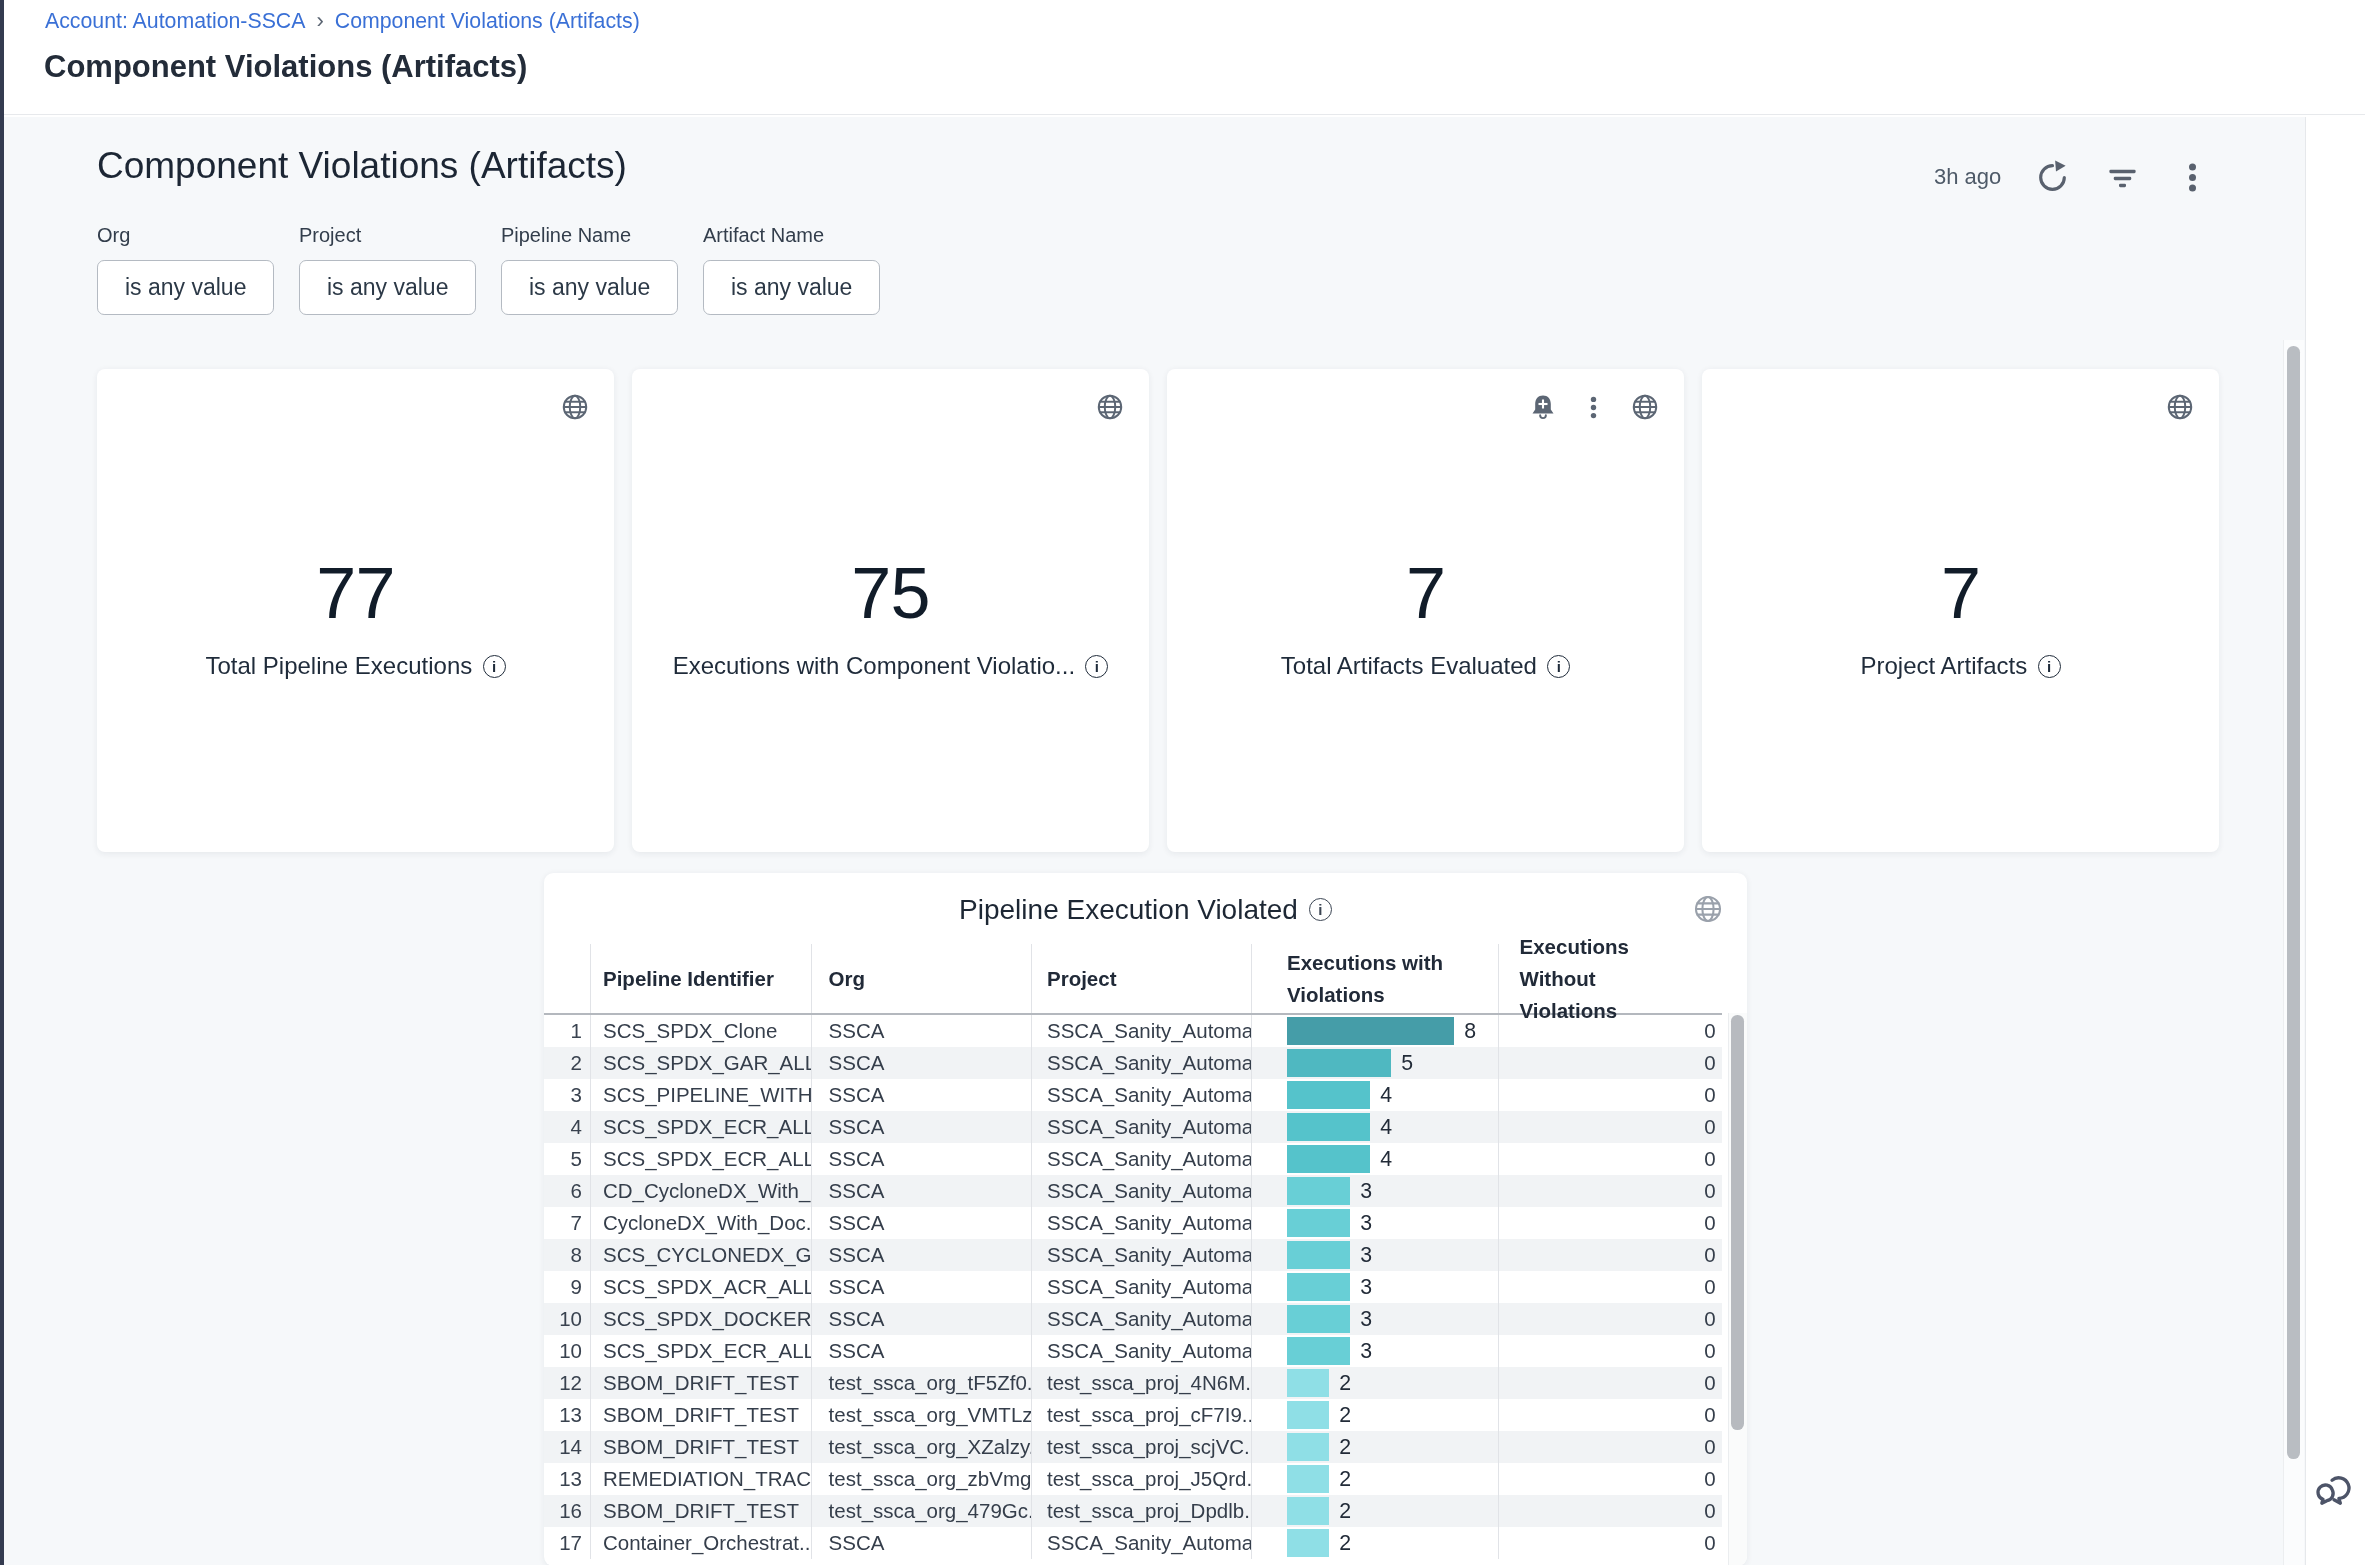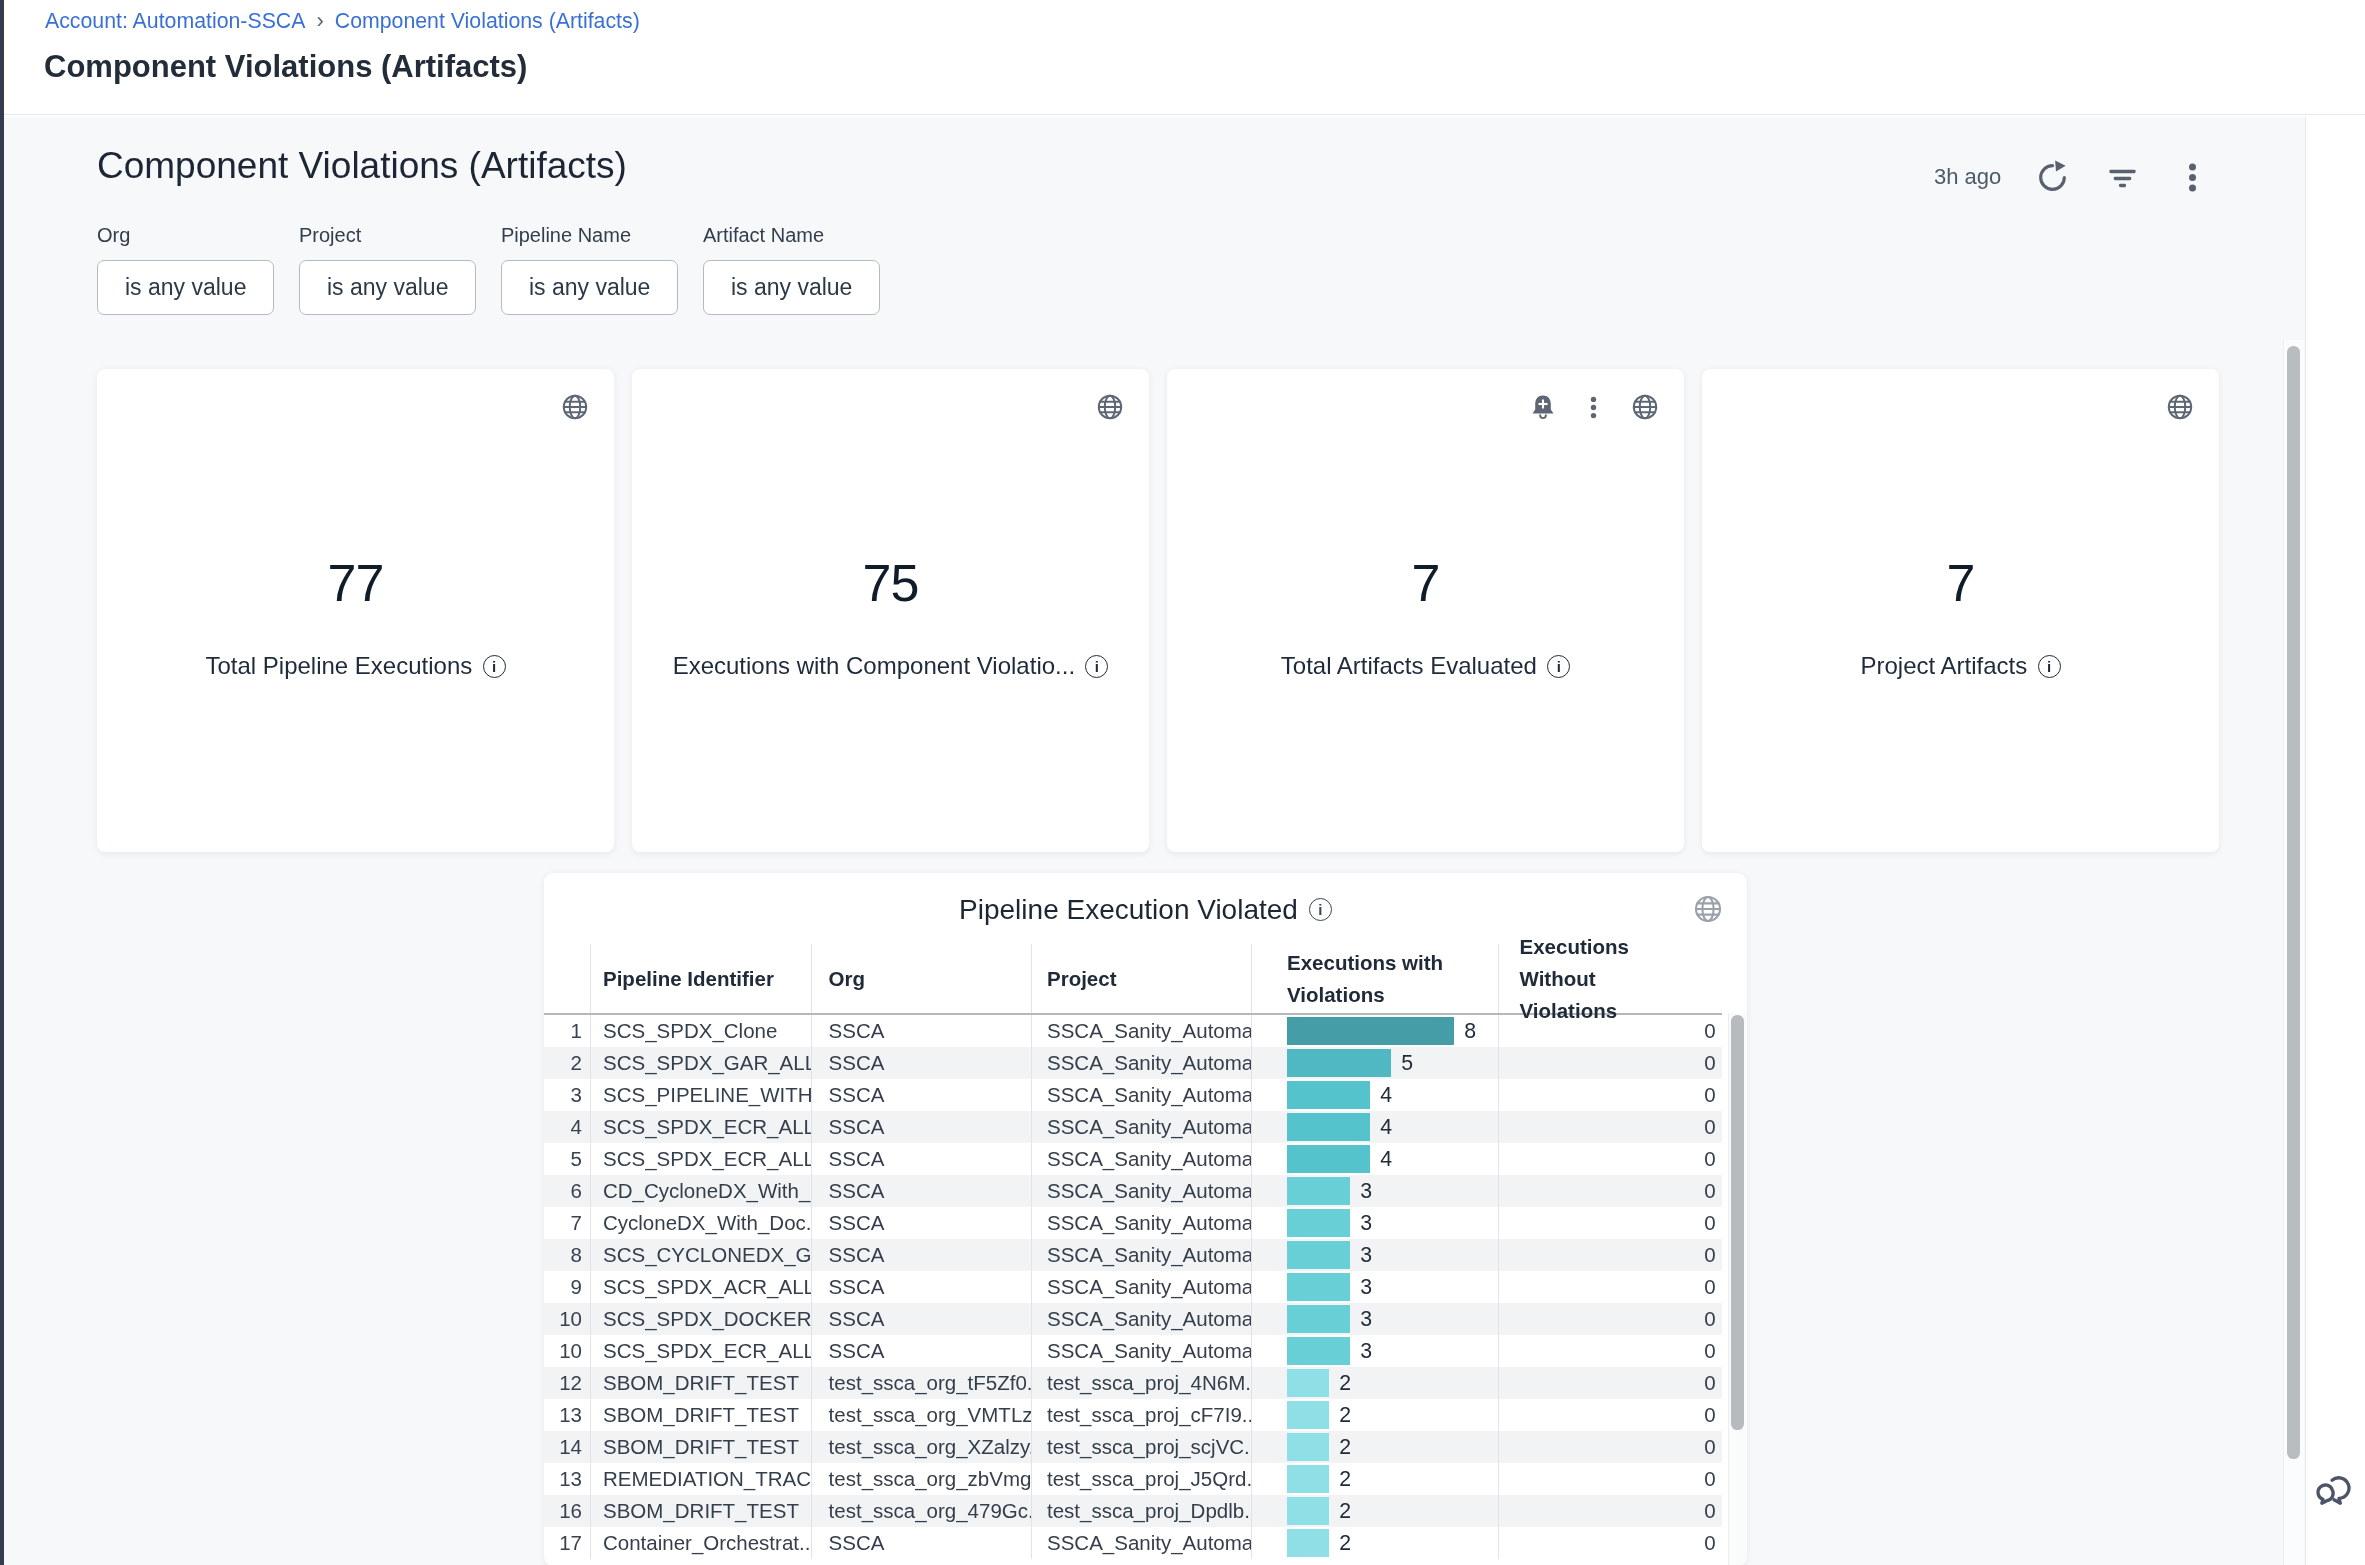--- a/index.html
+++ b/index.html
@@ -47,21 +47,21 @@
   .filter-group.active .filter-chip { background:#d9e5f1; border-color:#a9b2bd; color:#1d2836; }
 
   
   .tiles { left:97px; top:369px; display:flex; gap:18px; }
   .tile {
     position:relative; width:517px; height:483px; background:#fff; border-radius:8px;
     box-shadow:0 1.6px 6.3px rgba(35,45,60,.07);
   }
   .tile-icons { position:absolute; top:19px; right:20.5px; display:flex; gap:12.6px; align-items:center; color:#5c6674; }
   .tile-value { position:absolute; top:188px; left:0; width:100%; text-align:center;
-    font-size:52px; font-weight:500; color:#111c29; letter-spacing:-0.8px; line-height:1; }
+    font-size:72px; font-weight:500; color:#111c29; letter-spacing:-0.8px; line-height:1; }
   .tile-label { position:absolute; top:283px; left:0; width:100%; display:flex; justify-content:center;
     align-items:center; gap:10.3px; font-size:24px; color:#1f2b3a; }
   .info-i {
     width:23px; height:23px; border:1.6px solid currentColor; border-radius:50%;
     display:inline-flex; align-items:center; justify-content:center;
     font-size:15px; font-weight:700; flex:0 0 auto; cursor:pointer;
   }
 
   
   .table-card {

